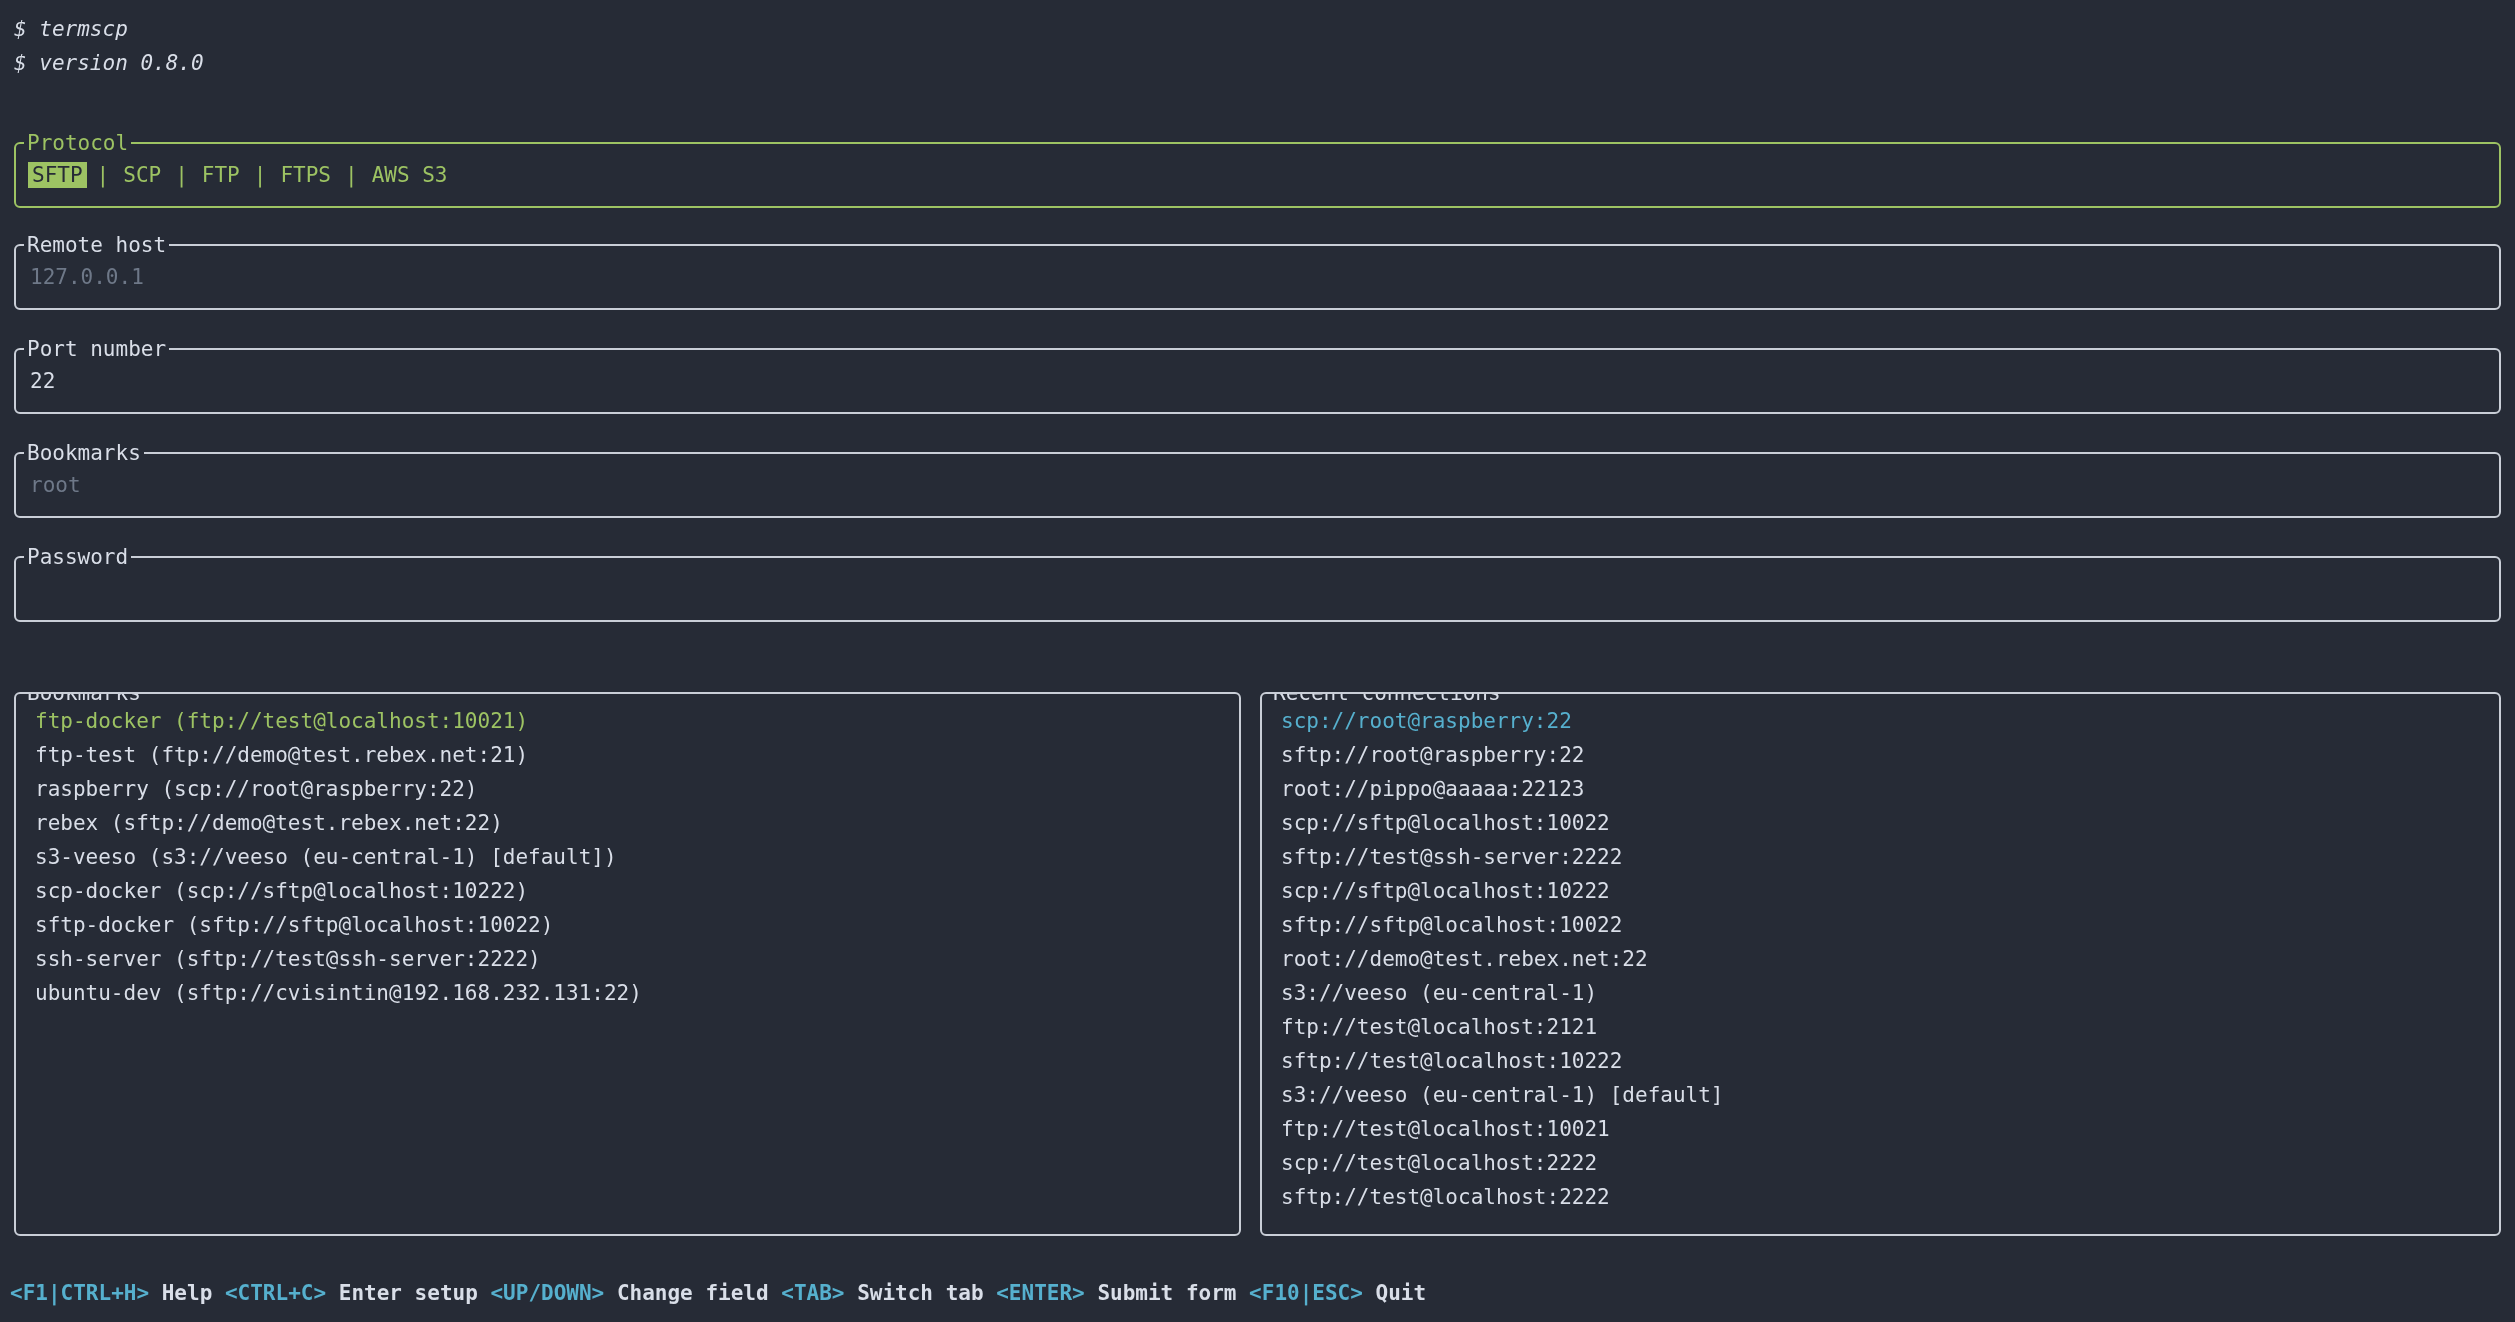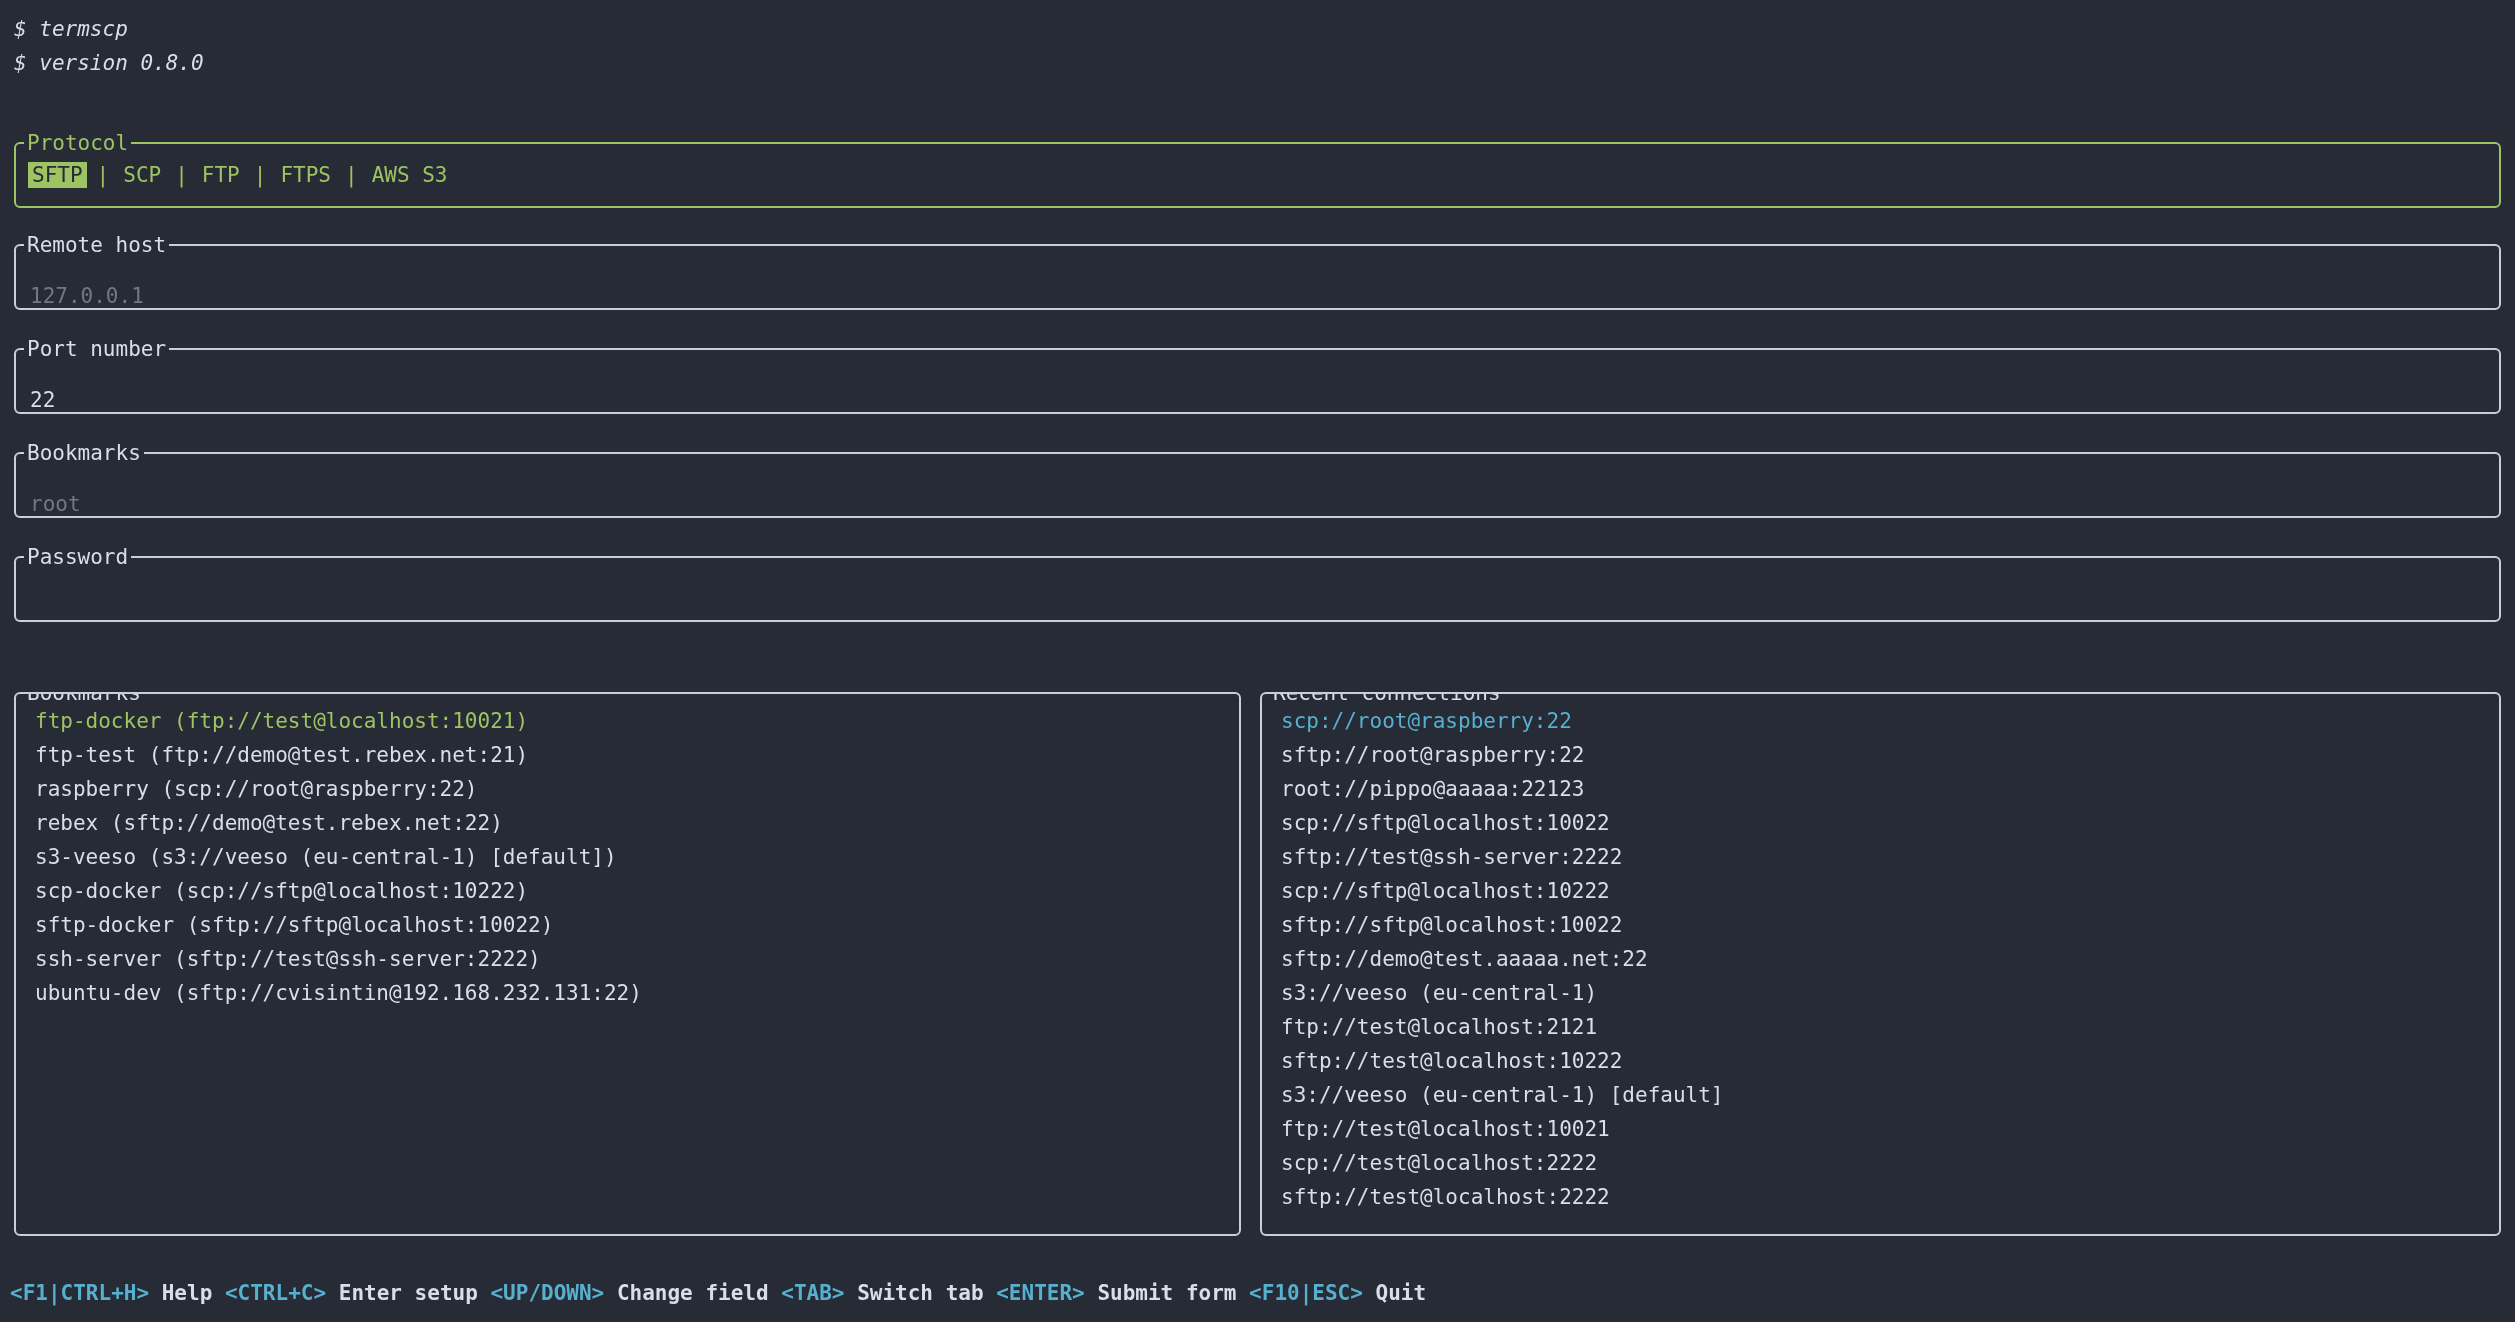--- a/index.html
+++ b/index.html
@@ -33,21 +33,21 @@
   .protocol-box{
     margin-top:62px;height:66px;
     border-color:var(--green);
     display:flex;align-items:center;padding:0 12px;
   }
   .protocol-box .box-label{color:var(--green);}
   .tab{color:var(--green);padding:1px 4px;white-space:pre;}
   .tab.selected{background:var(--green);color:var(--bg);}
   .tab-sep{color:var(--green);margin:0 10px;}
   .field-box{
-    height:66px;display:flex;align-items:flex-end;padding:0 14px;
+    height:66px;display:flex;align-items:center;padding:0 14px;
   }
   .field-box.mt36{margin-top:36px;}
   .field-box.mt38{margin-top:38px;}
   .field-box input{
     width:100%;background:transparent;border:none;outline:none;
     font:inherit;color:var(--fg);padding:0;
   }
   .field-box input::placeholder{color:var(--gray);opacity:1;}
   .lists-row{display:flex;gap:19px;margin-top:70px;}
   .list-box{height:544px;overflow:hidden;}
@@ -125,21 +125,21 @@
     <div class="tbox list-box recent">
       <span class="box-label">Recent connections</span>
       <div class="list-body">
           <div class="list-item sel-cyan">scp://root@raspberry:22</div>
           <div class="list-item">sftp://root@raspberry:22</div>
           <div class="list-item">root://pippo@aaaaa:22123</div>
           <div class="list-item">scp://sftp@localhost:10022</div>
           <div class="list-item">sftp://test@ssh-server:2222</div>
           <div class="list-item">scp://sftp@localhost:10222</div>
           <div class="list-item">sftp://sftp@localhost:10022</div>
-          <div class="list-item">sftp://demo@test.aaaaa.net:22</div>
+          <div class="list-item">root://demo@test.rebex.net:22</div>
           <div class="list-item">s3://veeso (eu-central-1)</div>
           <div class="list-item">ftp://test@localhost:2121</div>
           <div class="list-item">sftp://test@localhost:10222</div>
           <div class="list-item">s3://veeso (eu-central-1) [default]</div>
           <div class="list-item">ftp://test@localhost:10021</div>
           <div class="list-item">scp://test@localhost:2222</div>
           <div class="list-item">sftp://test@localhost:2222</div>
         </div>
     </div>
   </div>

